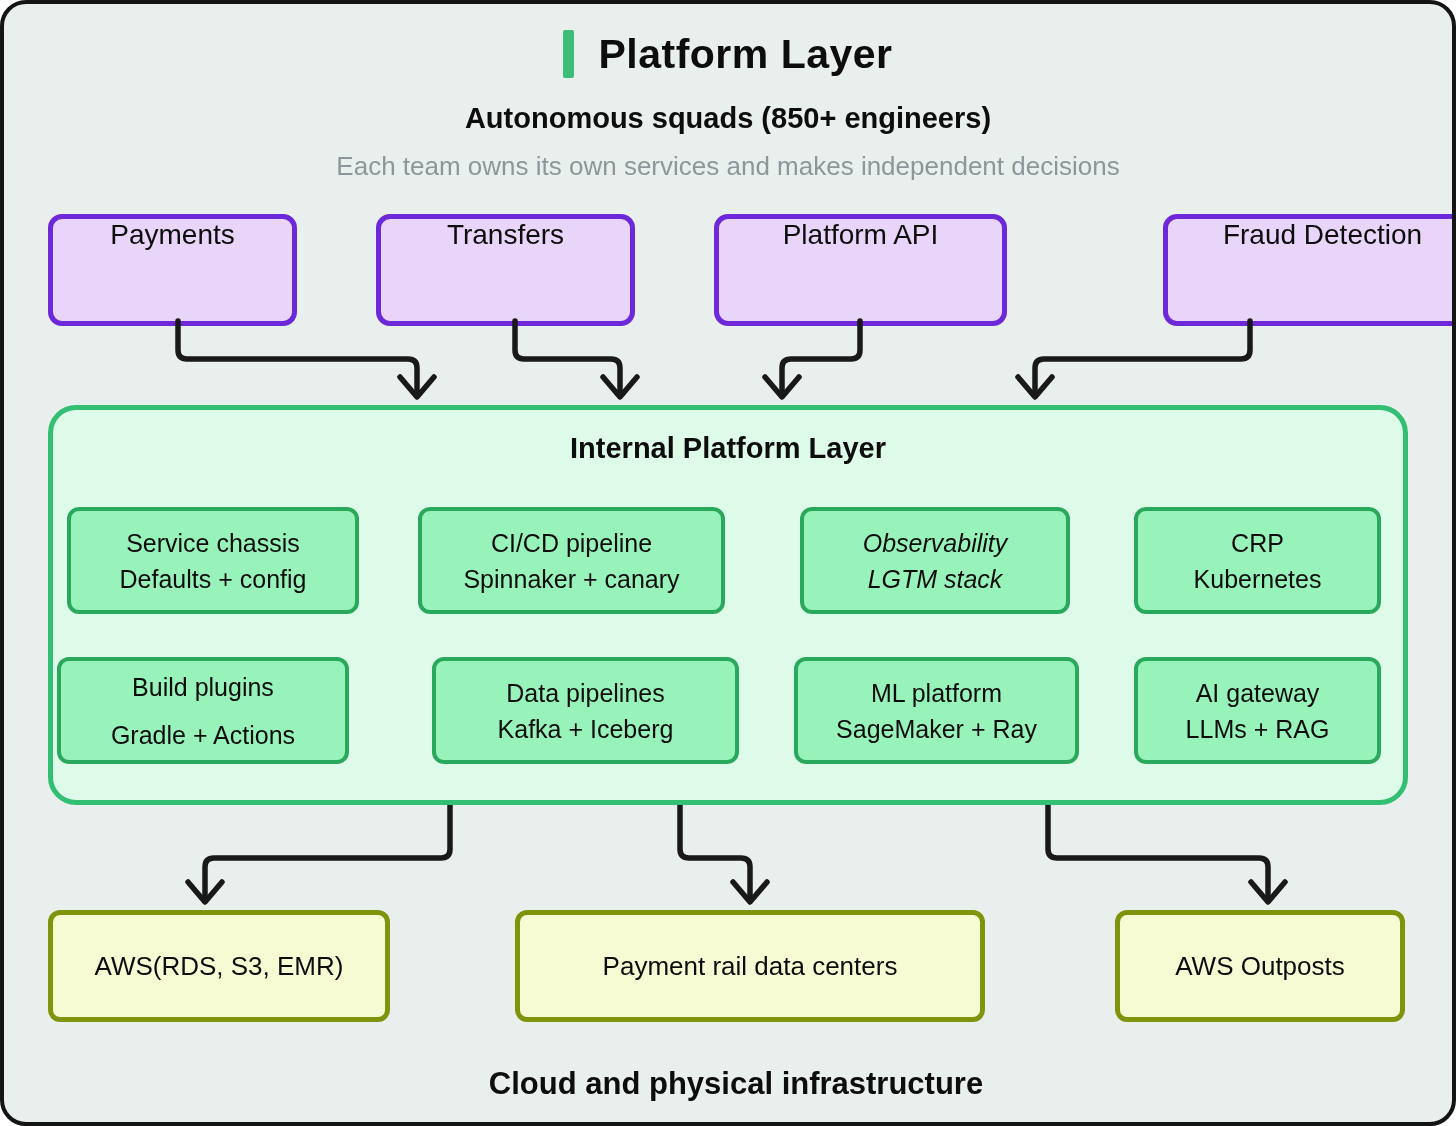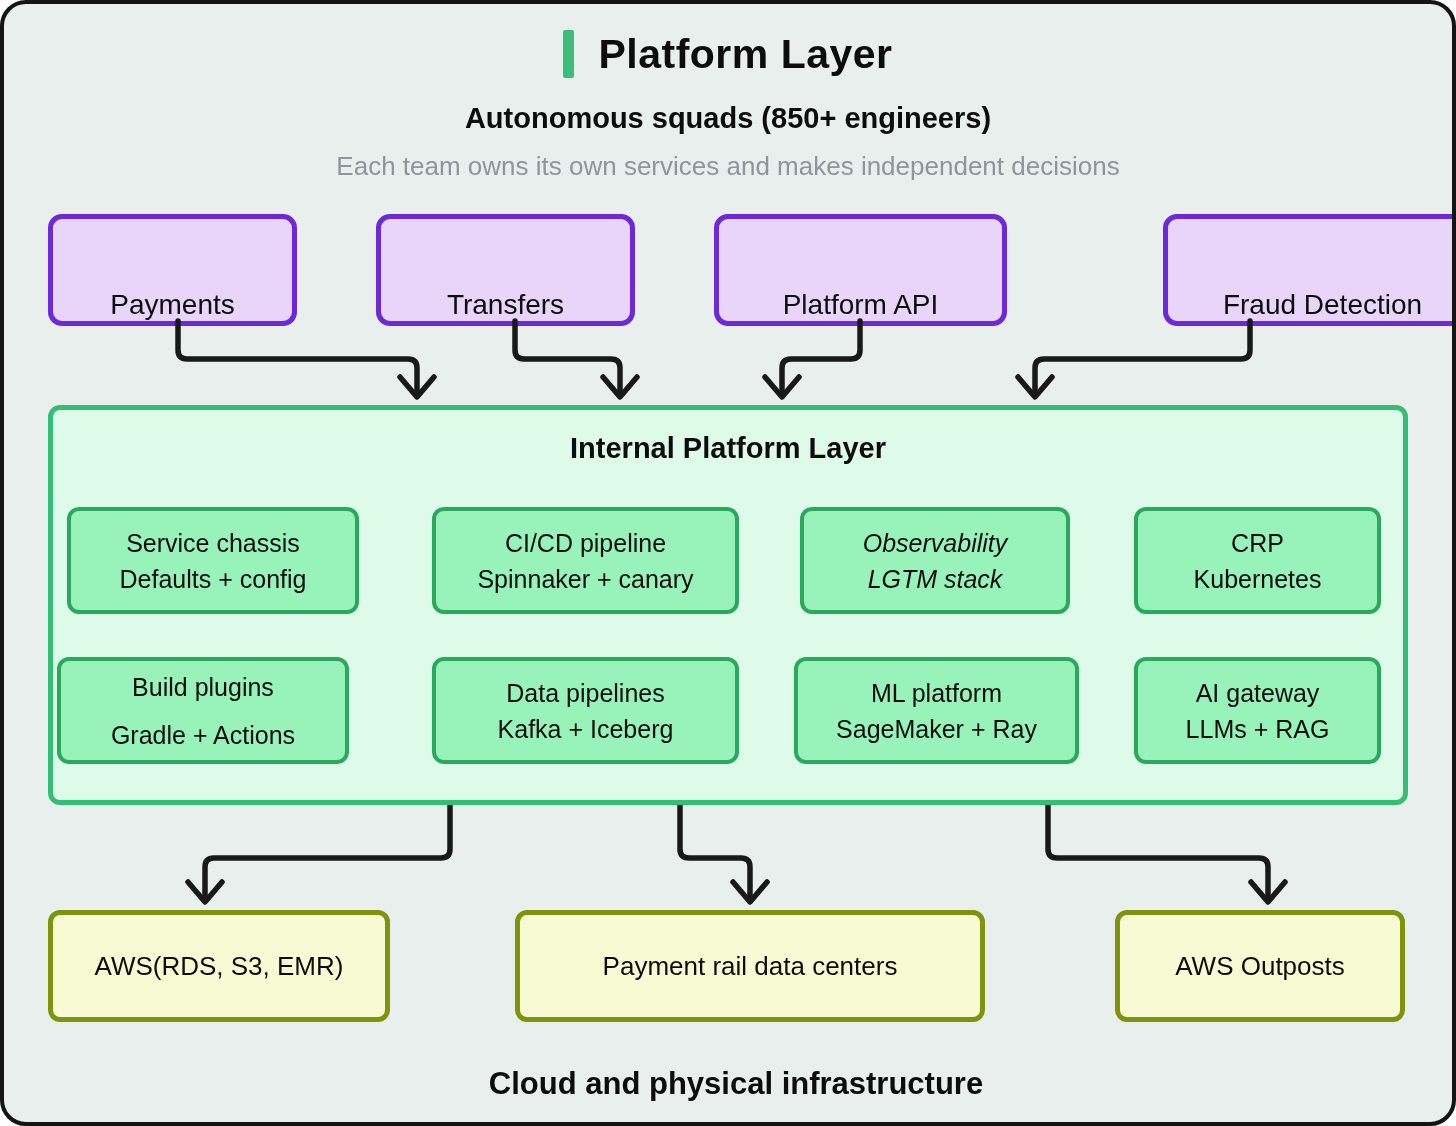--- a/index.html
+++ b/index.html
@@ -35,49 +35,49 @@
   .page-title { font-size: 41px; font-weight: 700; margin: 0; letter-spacing: 0.5px; }
   .subtitle { font-size: 29px; font-weight: 700; margin: 24px 0 16px 0; }
   .description { font-size: 26px; font-weight: 400; color: var(--muted-text, #8e969b); margin: 14px 0 0 0; }
 
   
   .squad {
     position: absolute; top: 210px; height: 102px;
     background: var(--squad-fill, #e8d5f9);
     border: 5px solid var(--squad-border, #6d28d9);
     border-radius: 14px;
-    display: flex; align-items: flex-end; justify-content: center;
+    display: flex; align-items: flex-start; justify-content: center;
     font-size: 28px; color: #0d0d0d;
   }
   .squad1 { left: 44px;   width: 239px; }
   .squad2 { left: 372px;  width: 249px; }
   .squad3 { left: 710px;  width: 283px; }
   .squad4 { left: 1123px; width: 309px; margin-left: 36px; }
 
   
   .platform-box {
     position: absolute; left: 44px; top: 401px; width: 1350px; height: 390px;
     background: var(--platform-fill, #defbe9);
     border: 5px solid var(--platform-border, #33bf73);
-    border-radius: 12px;
+    border-radius: 28px;
   }
   .platform-title {
     margin: 0; padding-top: 22px; text-align: center;
     font-size: 29px; font-weight: 700;
   }
   .service {
     position: absolute;
     background: var(--service-fill, #98f3ba);
     border: 4px solid var(--service-border, #2aa85d);
     border-radius: 12px;
     display: flex; flex-direction: column; align-items: center; justify-content: center;
     font-size: 25px; line-height: 36px; text-align: center; color: #0d0d0d;
   }
   .svc1 { left: 14px;   top: 97px;  width: 284px; height: 99px; }
-  .svc2 { left: 379px;  top: 97px;  width: 299px; height: 99px; }
+  .svc2 { left: 365px;  top: 97px;  width: 299px; height: 99px; }
   .svc3 { left: 747px;  top: 97px;  width: 262px; height: 99px; font-style: italic; }
   .svc4 { left: 1081px; top: 97px;  width: 239px; height: 99px; }
   .svc5 { left: 4px;   top: 247px; width: 284px; height: 99px; gap: 12px; }
   .svc6 { left: 379px;  top: 247px; width: 299px; height: 99px; }
   .svc7 { left: 741px;  top: 247px; width: 277px; height: 99px; }
   .svc8 { left: 1081px; top: 247px; width: 239px; height: 99px; }
 
   
   .infra {
     position: absolute; top: 906px; height: 102px;

